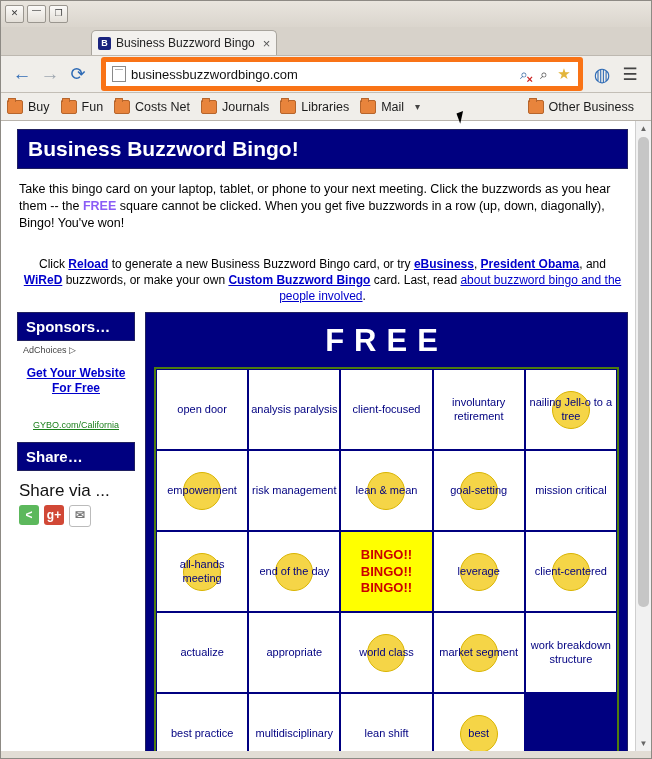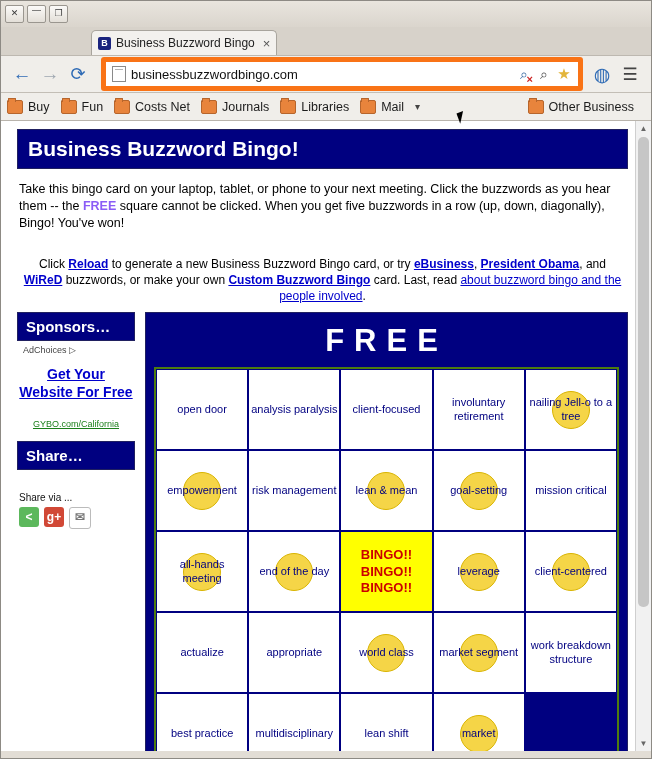--- a/index.html
+++ b/index.html
@@ -224,32 +224,32 @@
     border: 1px solid #202060;
   }
   .ad {
     text-align: center;
     font-size: 10px;
     color: #222;
     padding: 4px 2px;
     line-height: 1.25;
   }
   .ad .adchoices { text-align: left; font-size: 9px; color:#444; padding-left:4px; margin-bottom:10px;}
-  .ad .adtitle { color:#0000cc; font-weight: bold; text-decoration: underline; font-size: 14px; display:block; margin-bottom:18px;}
+  .ad .adtitle { color:#0000cc; font-weight: bold; text-decoration: underline; font-size: 12px; display:block; margin-bottom:24px;}
   .ad .adurl { color:#1a7f1a; text-decoration: underline; font-size: 9px; display:block; margin-top:5px;}
   .share-head {
     background: #000080;
     color: #fff;
     font-weight: bold;
     font-size: 15px;
     padding: 5px 8px;
     border: 1px solid #202060;
     margin-top: 6px;
   }
-  .share-text { font-size: 10px; margin: 22px 0 4px 2px; color:#111; }
+  .share-text { font-size: 17px; margin: 10px 0 4px 2px; color:#111; }
   .share-icons { display: flex; gap: 5px; padding-left: 2px; }
   .sicon { width: 20px; height: 20px; border-radius: 3px; font-size: 12px; color: #fff; text-align: center; line-height: 20px; font-weight: bold; }
   .sicon.share { background:#5cb85c; }
   .sicon.gplus { background:#d14836; }
   .sicon.mail { background:#fff; color:#777; border:1px solid #bbb; line-height:18px; }
 
   
   .card {
     flex: 1;
     margin-left: 10px;
@@ -521,21 +521,21 @@
                 <span class="txt">best practice</span>
               </div>
             <div class="cell">
                 <span class="txt">multidisciplinary</span>
               </div>
             <div class="cell">
                 <span class="txt">lean shift</span>
               </div>
             <div class="cell marked">
                 <span class="dot"></span>
-                <span class="txt">market</span>
+                <span class="txt">best</span>
               </div>
 
           </div>
 
         </div>
 
       </div>
     </div>
 
     <div class="scrollbar">

